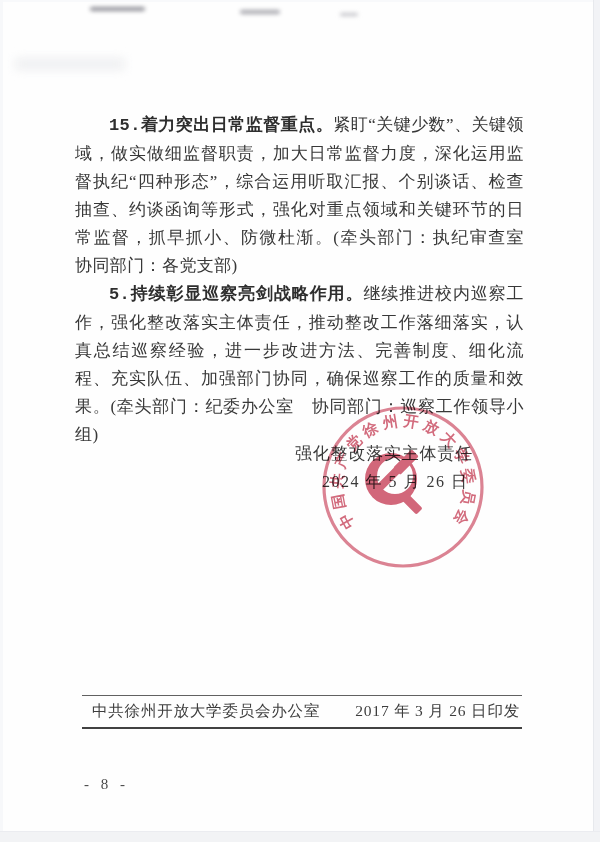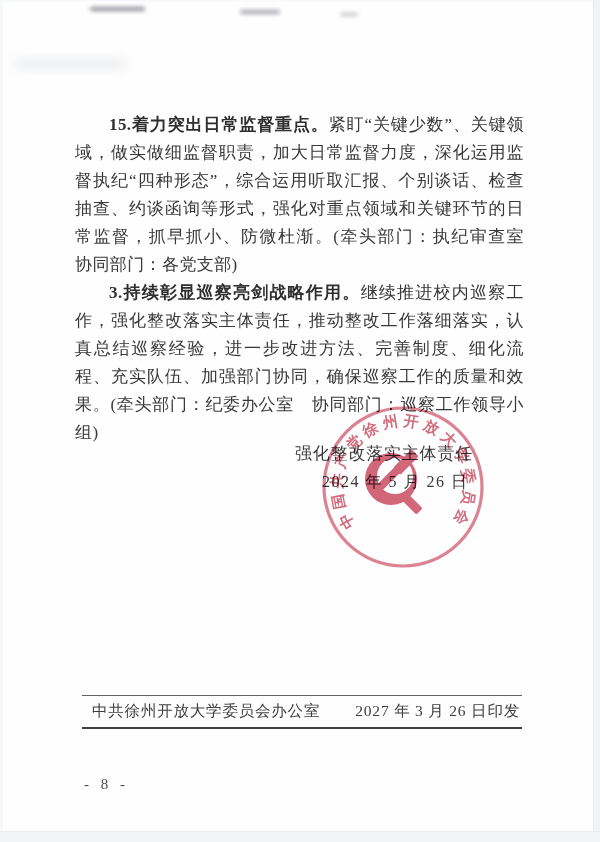--- a/index.html
+++ b/index.html
@@ -27,21 +27,21 @@
   .sm4 { left:15px;  top:58px; width:110px; height:12px; background:#eff0f2; filter:blur(5px); }
 
   
   .body-text {
     position: absolute; left: 75px; top: 111px; width: 449px;
     font-size: 17px; line-height: 28px; letter-spacing: 0.4px;
     color: #383838;
     text-align: justify;
   }
   .body-text p { margin: 0; text-indent: 2em; }
-  .body-text .lead { font-weight: bold; color: #2e2e2e; }
+  .body-text .lead { font-weight: bold; color: #2e2e2e; font-family: Liberation Mono, monospace; }
 
   
   .sig-org {
     position: absolute; left: 295px; top: 442px;
     font-size: 17px; letter-spacing: 0.8px; color: #3a3a3a;
   }
   .sig-date {
     position: absolute; left: 322px; top: 472px;
     font-size: 16px; letter-spacing: 1.5px; color: #3a3a3a;
   }
@@ -80,21 +80,21 @@
 
 <div class="page">
 
   <div class="smudge sm1"></div>
   <div class="smudge sm2"></div>
   <div class="smudge sm3"></div>
   <div class="smudge sm4"></div>
 
   <div class="body-text">
     <p><span class="lead">15.着力突出日常监督重点。</span><span>紧盯“关键少数”、关键领域，做实做细监督职责，加大日常监督力度，深化运用监督执纪“四种形态”，综合运用听取汇报、个别谈话、检查抽查、约谈函询等形式，强化对重点领域和关键环节的日常监督，抓早抓小、防微杜渐。(牵头部门：执纪审查室　协同部门：各党支部)</span></p>
-    <p><span class="lead">3.持续彰显巡察亮剑战略作用。</span><span>继续推进校内巡察工作，强化整改落实主体责任，推动整改工作落细落实，认真总结巡察经验，进一步改进方法、完善制度、细化流程、充实队伍、加强部门协同，确保巡察工作的质量和效果。(牵头部门：纪委办公室　协同部门：巡察工作领导小组)</span></p>
+    <p><span class="lead">5.持续彰显巡察亮剑战略作用。</span><span>继续推进校内巡察工作，强化整改落实主体责任，推动整改工作落细落实，认真总结巡察经验，进一步改进方法、完善制度、细化流程、充实队伍、加强部门协同，确保巡察工作的质量和效果。(牵头部门：纪委办公室　协同部门：巡察工作领导小组)</span></p>
   </div>
 
   <div class="sig-org">强化整改落实主体责任</div>
   <div class="sig-date">2024 年 5 月 26 日</div>
 
   <svg class="seal" width="176" height="176" viewBox="-88 -88 176 176">
     <circle cx="0" cy="0" r="79" fill="none" stroke-width="3.2" stroke="#d4697c"></circle>
     <path id="sealArc" d="M -47.2 38.6 A 61 61 0 1 1 47.2 38.6" fill="none"></path>
     <text font-size="15" letter-spacing="4.5" fill="#c94a60">
       <textPath href="#sealArc" startOffset="50%" text-anchor="middle">中国共产党徐州开放大学委员会</textPath>
@@ -108,21 +108,21 @@
 
       <rect x="-4.5" y="-26" width="8" height="42" rx="2" transform="rotate(45)"></rect>
 
       <rect x="-13" y="-5" width="26" height="10" rx="1.5" transform="translate(15,-15) rotate(-45)"></rect>
     </g>
   </svg>
 
   <div class="rule rule-top"></div>
   <div class="footer-row">
     <span class="fl">中共徐州开放大学委员会办公室</span>
-    <span class="fr">2027 年 3 月 26 日印发</span>
+    <span class="fr">2017 年 3 月 26 日印发</span>
   </div>
   <div class="rule rule-bottom"></div>
 
   <div class="page-number">- 8 -</div>
 
   <div class="edge-top"></div>
   <div class="edge-left"></div>
   <div class="edge-right"></div>
   <div class="edge-bottom"></div>
 

